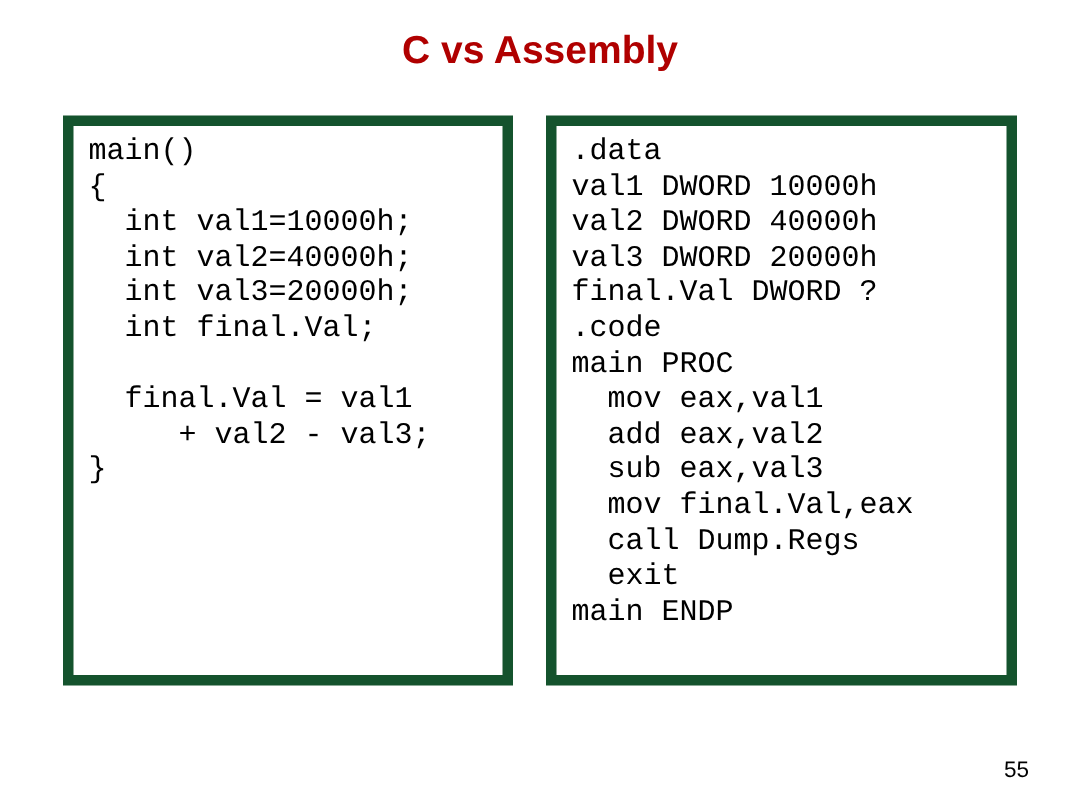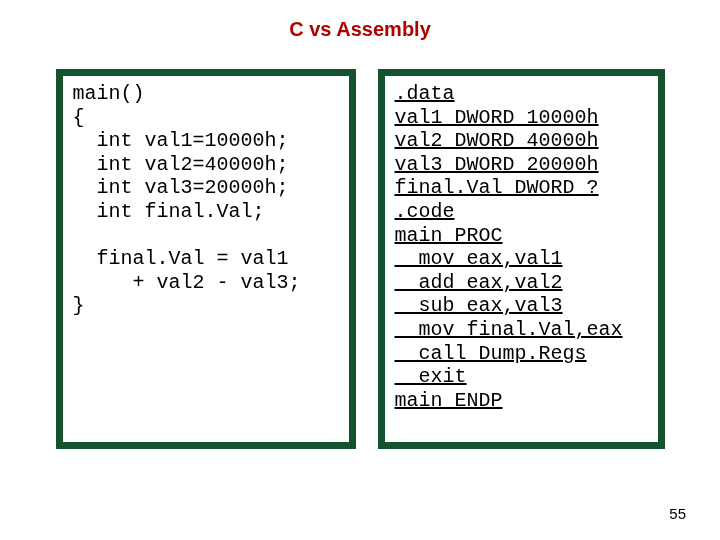--- a/index.html
+++ b/index.html
@@ -9,40 +9,40 @@
     height: 540px;
     background: #fff;
     position: relative;
     padding: 18px 40px 0 40px;
   }
   .title {
     text-align: center;
     font-family: 'Comic Sans MS', 'Comic Sans', cursive, sans-serif;
     font-weight: bold;
     color: #b00000;
-    font-size: 20px;
+    font-size: 26px;
     margin-bottom: 28px;
   }
   .cols {
     display: flex;
     gap: 22px;
     justify-content: center;
   }
   .codebox {
     border: 7px solid #14532d;
     background: #fff;
     padding: 6px 10px 10px 10px;
     font-family: 'Courier New', Courier, monospace;
     font-size: 20px;
     line-height: 1.18;
     color: #000;
     white-space: pre;
   }
   .codebox.left { width: 300px; min-height: 380px; }
-  .codebox.right { width: 287px; min-height: 380px; text-decoration: underline; }
+  .codebox.right { width: 314px; min-height: 380px; }
   .pagenum {
     position: absolute;
     right: 34px;
     bottom: 18px;
     font-family: Arial, Helvetica, sans-serif;
     font-size: 15px;
     color: #000;
   }
 </style>
 </head>

